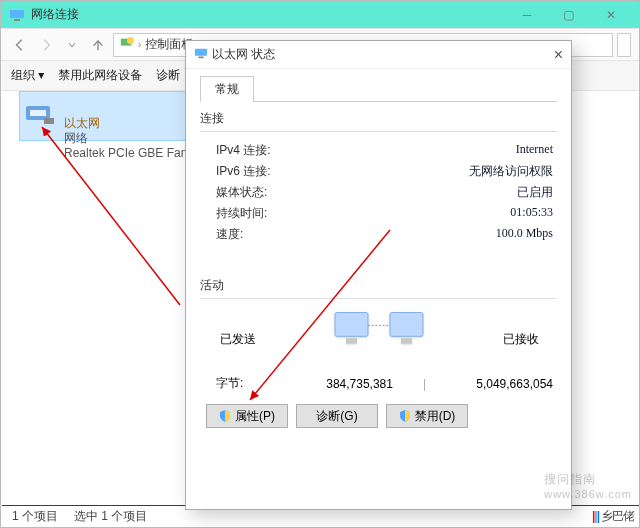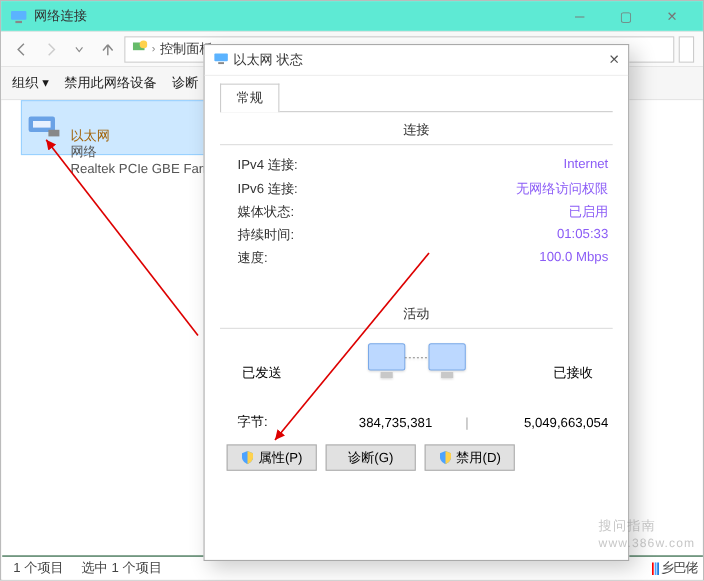--- a/index.html
+++ b/index.html
@@ -34,26 +34,26 @@
     .dialog { position: absolute; left: 185px; top: 40px; width: 387px; height: 470px; background: #fff; border: 1px solid #aaa; box-shadow: 6px 6px 18px rgba(0,0,0,0.2); }
     .dlg-title { height: 28px; display: flex; align-items: center; padding: 0 8px; border-bottom: 1px solid #eee; }
     .dlg-title .t { flex: 1; color: #333; margin-left:4px;}
     .dlg-close { width: 28px; text-align: right; color: #555; font-size:16px;}
     .dlg-body { padding: 6px 14px 10px 14px; }
 
     .tabstrip { display: flex; height: 26px; }
     .tab { padding: 4px 14px; border: 1px solid #ccc; border-bottom: none; background: #fff; position: relative; top: 1px; color:#333;}
     .tabline { height: 1px; background: #ccc; margin-bottom: 8px;}
 
-    .section-title { font-weight: normal; color: #333; margin: 4px 0 4px 0; text-align: center; }
+    .section-title { font-weight: normal; color: #333; margin: 4px 0 4px 0; }
     .divider { height: 1px; background: #ddd; margin: 2px 0 8px 0; }
 
     .kv { display: flex; justify-content: space-between; padding: 2px 4px 2px 16px; color: #333; }
     .kv .k { color: #333; }
-    .kv .v { color: #8b5cf6; }
+    .kv .v { color: #0f172a; font-family: Liberation Serif, serif; }
 
     .btn { display: inline-flex; align-items: center; justify-content: center; min-width: 82px; height: 24px; border: 1px solid #adadad; background: #e1e1e1; padding: 0 10px; font-size: 12px; cursor: default; gap:4px;}
     .btn-row { margin: 10px 0 4px 16px; }
 
     .activity { position: relative; height: 64px; margin-top: 6px;}
     .activity .sent  { position: absolute; left: 20px;  top: 24px; }
     .activity .recv  { position: absolute; right: 18px; top: 24px; }
     .activity .gfx   { position: absolute; left: 50%; top: 0; transform: translateX(-50%); width: 110px; height: 56px; }
 
     .bytes-row { display: flex; align-items: center; padding: 4px 4px 4px 16px; gap: 30px;}

